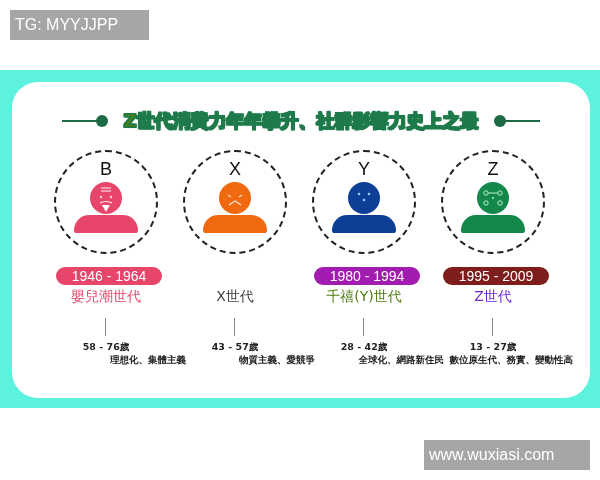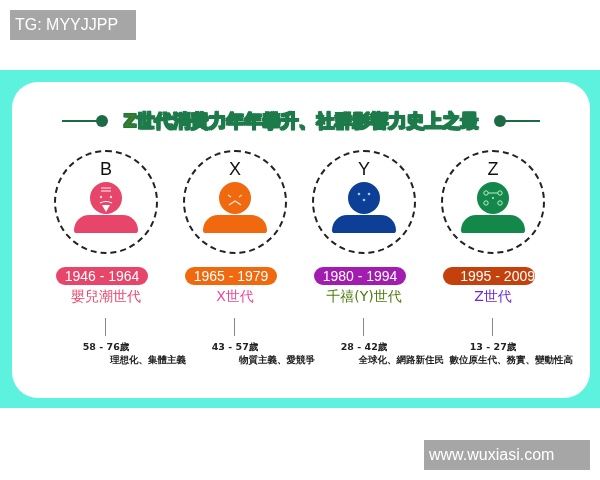--- a/index.html
+++ b/index.html
@@ -2,21 +2,21 @@
 <html><head>
   <meta charset="utf-8">
   <style>
     html, body { margin:0; padding:0; }
     body {
       width:600px; height:480px; position:relative; overflow:hidden;
       background:#ffffff;
       font-family:"DejaVu Sans", sans-serif;
     }
     .wm-top {
-      position:absolute; left:10px; top:10px; width:126px; height:30px;
+      position:absolute; left:10px; top:10px; width:139px; height:30px;
       background:#a6a6a6; color:#fff; font-family:"Liberation Sans", sans-serif;
       font-size:16px; line-height:30px; padding-left:5px; box-sizing:border-box;
     }
     .wm-bottom {
       position:absolute; left:424px; top:440px; width:166px; height:30px;
       background:#a6a6a6; color:#fff; font-family:"Liberation Sans", sans-serif;
       font-size:16px; line-height:30px; padding-left:5px; box-sizing:border-box;
     }
     .band {
       position:absolute; left:0; top:70px; width:600px; height:338px;
@@ -51,21 +51,21 @@
     }
     .head {
       position:absolute; left:44px; top:32px; width:32px; height:32px; border-radius:50%;
     }
     .body {
       position:absolute; left:28px; top:65px; width:64px; height:18px;
       border-radius:16px 16px 3px 3px;
     }
     .face { position:absolute; left:0; top:0; width:32px; height:32px; }
     .pill {
-      position:absolute; left:10px; top:117px; width:92px; height:18px; border-radius:9px;
+      position:absolute; left:10px; top:117px; width:106px; height:18px; border-radius:9px;
       color:#fff; font-family:"Liberation Sans", sans-serif; font-size:14px;
       line-height:18px; text-align:center;
     }
     .gname {
       position:absolute; left:0; width:120px; top:138px; text-align:center;
       font-size:14px;
     }
     .vline {
       position:absolute; left:59px; top:168px; width:1px; height:18px; background:#888;
     }
@@ -120,22 +120,21 @@
     <div class="circle"></div>
     <div class="letter">X</div>
     <div class="head" style="background:#f0690f;">
       <svg class="face" viewBox="0 0 32 32">
         <line x1="9" y1="13" x2="12" y2="15" stroke="#fff" stroke-width="1.2" opacity="0.8"></line>
         <line x1="23" y1="13" x2="20" y2="15" stroke="#fff" stroke-width="1.2" opacity="0.8"></line>
         <path d="M10 23 L16 19 L22 23" stroke="#fff" stroke-width="1.2" fill="none" opacity="0.85"></path>
       </svg>
     </div>
     <div class="body" style="background:#f0690f;"></div>
-    <div class="pill" style="background:#f0690f;">1965 - 1979</div>
-    <div class="gname" style="color:#ec4899;">X世代</div>
+    <div class="gname" style="color:#404040;">X世代</div>
     <div class="vline"></div>
     <div class="age">43 - 57歲</div>
     <div class="traits">物質主義、愛競爭</div>
   </div>
 
   <div class="gen" style="left:292px;">
     <div class="circle"></div>
     <div class="letter">Y</div>
     <div class="head" style="background:#0d3f96;">
       <svg class="face" viewBox="0 0 32 32">
@@ -159,21 +158,21 @@
       <svg class="face" viewBox="0 0 32 32">
         <circle cx="9" cy="11" r="2.2" fill="none" stroke="#b8f0c8" stroke-width="1"></circle>
         <circle cx="23" cy="11" r="2.2" fill="none" stroke="#b8f0c8" stroke-width="1"></circle>
         <line x1="11.2" y1="11" x2="20.8" y2="11" stroke="#b8f0c8" stroke-width="1"></line>
         <circle cx="16" cy="16" r="1" fill="#b8f0c8"></circle>
         <circle cx="9" cy="21" r="2.2" fill="none" stroke="#b8f0c8" stroke-width="1"></circle>
         <circle cx="23" cy="21" r="2.2" fill="none" stroke="#b8f0c8" stroke-width="1"></circle>
       </svg>
     </div>
     <div class="body" style="background:#14874a;"></div>
-    <div class="pill" style="background:#c2410c;text-align:right;">1995 - 2009</div>
+    <div class="pill" style="background:#7f1d1d;">1995 - 2009</div>
     <div class="gname" style="color:#6d28d9;">Z世代</div>
     <div class="vline"></div>
     <div class="age">13 - 27歲</div>
     <div class="traits">數位原生代、務實、變動性高</div>
   </div>
 </div>
 
 <div class="wm-bottom">www.wuxiasi.com</div>
 
 </body></html>

